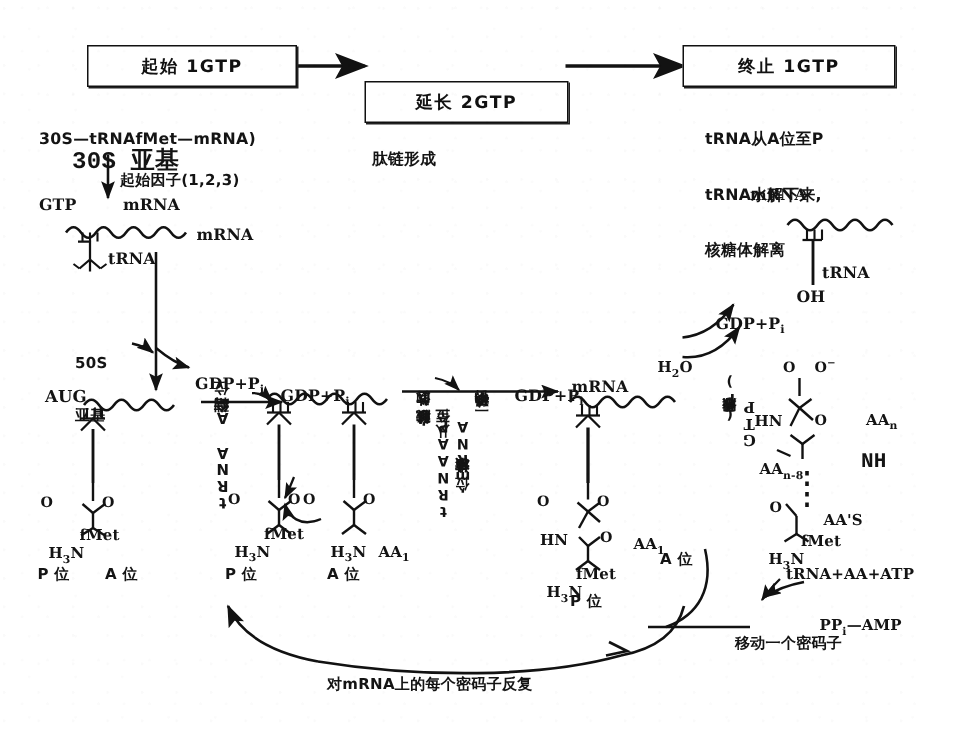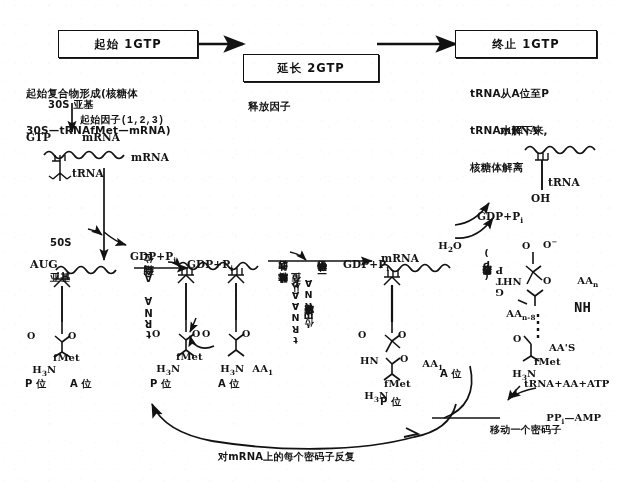--- a/index.html
+++ b/index.html
@@ -173,39 +173,38 @@
     <span class="lbl cn">起始 1GTP</span>
   </div>
   <div class="box" style="left:243px;top:30px;width:134px;height:26px;margin-top:24px;">
     <span class="lbl cn">延长 2GTP</span>
   </div>
   <div class="box" style="left:455px;top:30px;width:140px;height:26px;">
     <span class="lbl cn">终止 1GTP</span>
   </div>
 
   <div class="t cn" style="left:26px;top:62px;font-size:10.5px;">
-    <div>起始复合物形成(核糖体</div>
     <div>30S—tRNAfMet—mRNA)</div>
   </div>
 
   <div class="t cn" style="left:248px;top:75px;font-size:10.5px;">
-    <div>释放因子</div>
+    <div>肽链形成</div>
   </div>
 
   <div class="t cn" style="left:470px;top:62px;font-size:10.5px;">
     <div>tRNA从A位至P</div>
     <div>tRNA水解下来,</div>
     <div>核糖体解离</div>
   </div>
 
-  <div class="t cn" style="left:48px;top:99px;font-size:10px;">30S 亚基</div>
+  <div class="t cn" style="left:48px;top:99px;font-size:16px;font-family:Liberation Mono, monospace;">30S 亚基</div>
 
   <div class="t en" style="left:26px;top:131px;font-size:10.5px;">GTP</div>
 
-  <div class="t cn" style="left:80px;top:115px;font-size:10px;font-family:Liberation Mono, monospace;">起始因子(1,2,3)</div>
+  <div class="t cn" style="left:80px;top:115px;font-size:10px;">起始因子(1,2,3)</div>
   <div class="t en" style="left:82px;top:131px;font-size:10.5px;">mRNA</div>
 
   <div class="t en" style="left:131px;top:151px;font-size:10.5px;">mRNA</div>
   <div class="t en" style="left:72px;top:167px;font-size:10.5px;">tRNA</div>
 
   <div class="t cn" style="left:50px;top:213px;font-size:10px;">
     <div>50S</div>
     <div>亚基</div>
   </div>
 

